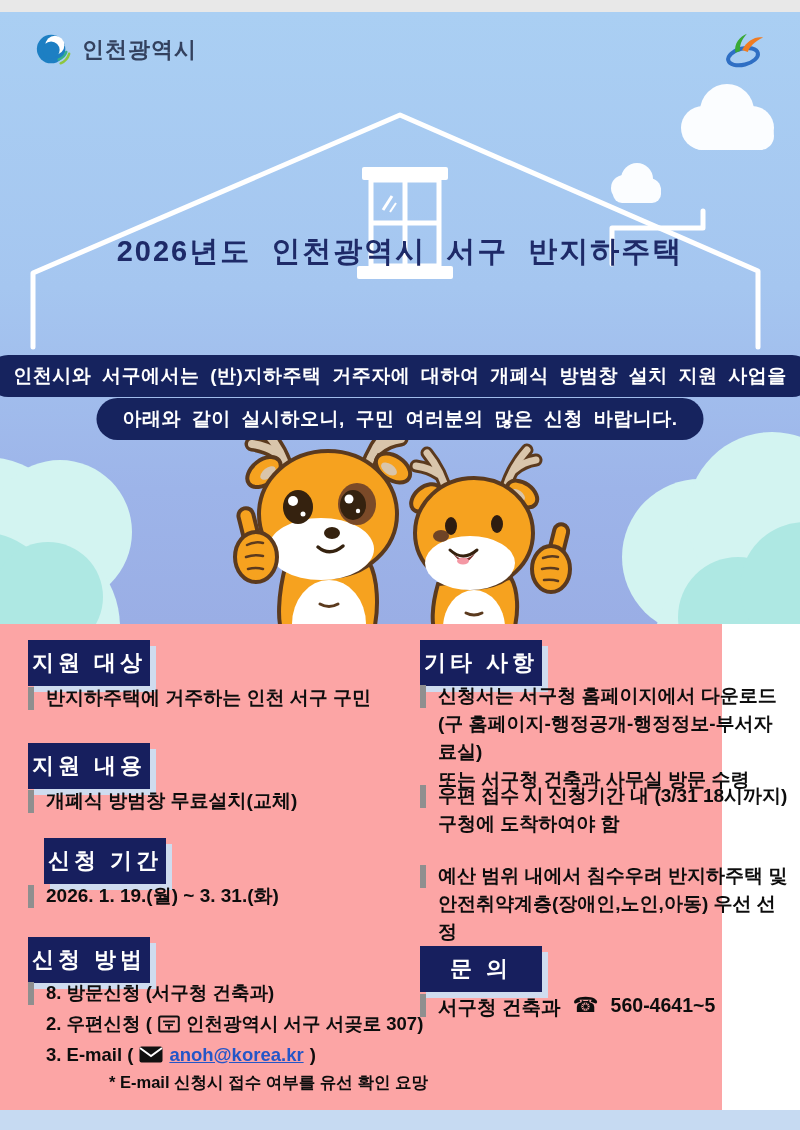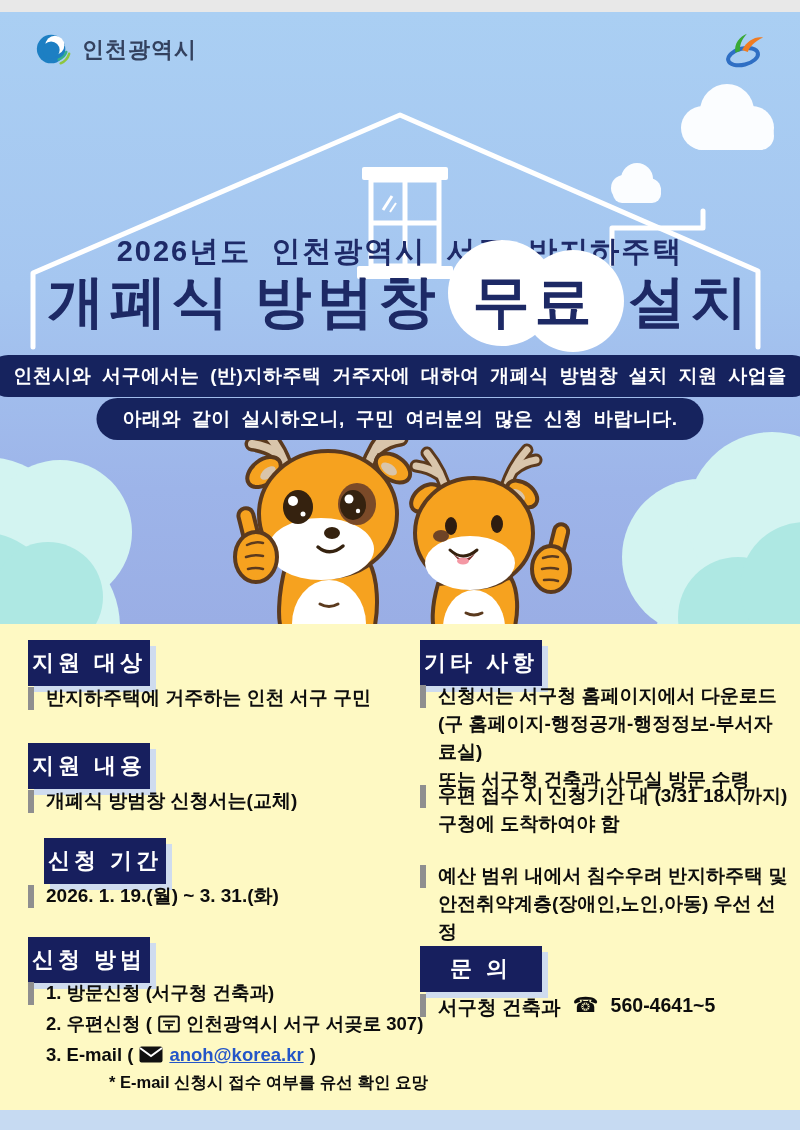--- a/index.html
+++ b/index.html
@@ -42,21 +42,21 @@
   .bubble b{position:relative;z-index:1;font-weight:800;}
   .pill{
     position:absolute;left:50%;transform:translateX(-50%);
     background:#16235e;color:#ffffff;border-radius:999px;
     font-size:19px;font-weight:700;letter-spacing:0.5px;word-spacing:5px;
     padding:8px 26px;white-space:nowrap;
   }
   .pill.p1{top:343px;}
   .pill.p2{top:386px;}
   
-  .content{position:absolute;left:0;top:612px;width:800px;height:486px;background:#fef9c3;}
+  .content{position:absolute;left:0;top:612px;width:722px;height:486px;background:#fca5a5;}
   .sec{position:absolute;}
   .badge{
     display:inline-block;background:#171f5e;color:#ffffff;
     font-size:22px;font-weight:800;letter-spacing:4px;text-align:center;
     width:122px;padding:8px 0;box-shadow:6px 6px 0 #cfdcef;
   }
   .row{display:flex;align-items:flex-start;font-size:19px;color:#0d0d0d;line-height:28px;font-weight:700;}
   .bar{flex:none;width:6px;height:23px;background:#8f8f8f;margin:3px 12px 0 0;}
   .indent{margin-left:18px;}
   .method-line{display:flex;align-items:center;gap:6px;white-space:nowrap;font-size:18.5px;color:#0d0d0d;font-weight:700;line-height:27px;}
@@ -227,29 +227,20 @@
       <div class="org">
         <svg width="44" height="40" viewBox="0 0 46 42">
           <ellipse cx="22" cy="28" rx="16" ry="8.5" fill="none" stroke="#2f6fc4" stroke-width="4.2" transform="rotate(-14 22 28)"></ellipse>
           <path d="M14,24 C12,14 19,7 26,4 C20,11 18,17 19,22 Z" fill="#3aa935"></path>
           <path d="M21,21 C26,11 36,6 43,8 C34,12 29,18 27,23 Z" fill="#f07c22"></path>
         </svg>
       </div>
     </div>
 
     <div class="subtitle">2026년도 인천광역시 서구 반지하주택</div>
-    <div class="main-title">
-      <span class="word">개폐식 방범창</span>
-      <span class="bubble">
-        <i class="c1"></i>
-        <i class="c2"></i>
-        <b>무료</b>
-      </span>
-      <span class="word">설치</span>
-    </div>
 
     <div class="pill p1">인천시와 서구에서는 (반)지하주택 거주자에 대하여 개폐식 방범창 설치 지원 사업을</div>
     <div class="pill p2">아래와 같이 실시하오니, 구민 여러분의 많은 신청 바랍니다.</div>
   </div>
 
   <div class="content">
 
     <div class="sec" style="left:28px;top:16px;">
       <span class="badge">지원 대상</span>
     </div>
@@ -259,41 +250,41 @@
         <span>반지하주택에 거주하는 인천 서구 구민</span>
         </div>
     </div>
 
     <div class="sec" style="left:28px;top:119px;">
       <span class="badge">지원 내용</span>
     </div>
     <div class="sec" style="left:28px;top:163px;width:380px;">
       <div class="row">
           <span class="bar"></span>
-        <span>개폐식 방범창 신청서는(교체)</span>
+        <span>개폐식 방범창 무료설치(교체)</span>
         </div>
     </div>
 
     <div class="sec" style="left:44px;top:214px;border-radius:11px;">
       <span class="badge">신청 기간</span>
     </div>
     <div class="sec" style="left:28px;top:258px;width:380px;">
       <div class="row">
           <span class="bar"></span>
         <span>2026. 1. 19.(월) ~ 3. 31.(화)</span>
         </div>
     </div>
 
     <div class="sec" style="left:28px;top:313px;">
       <span class="badge">신청 방법</span>
     </div>
     <div class="sec" style="left:28px;top:355px;width:400px;">
       <div class="row" style="margin-bottom:4px;">
         <span class="bar"></span>
-        <span class="method-line">1. 방문신청 (서구청 건축과)</span>
+        <span class="method-line">8. 방문신청 (서구청 건축과)</span>
       </div>
       <div class="method-line indent" style="margin-bottom:4px;">
         <span>2. 우편신청 (</span>
         <svg class="icon-inline" width="22" height="20" viewBox="0 0 22 20">
           <rect x="1.2" y="2.5" width="19.6" height="15" rx="1.5" fill="none" stroke="#111111" stroke-width="2"></rect>
           <line x1="5" y1="7.5" x2="17" y2="7.5" stroke="#111111" stroke-width="1.8"></line>
           <line x1="7" y1="11" x2="15" y2="11" stroke="#111111" stroke-width="1.8"></line>
           <line x1="11" y1="11" x2="11" y2="15.5" stroke="#111111" stroke-width="1.8"></line>
         </svg>
         <span>인천광역시 서구 서곶로 307)</span>

